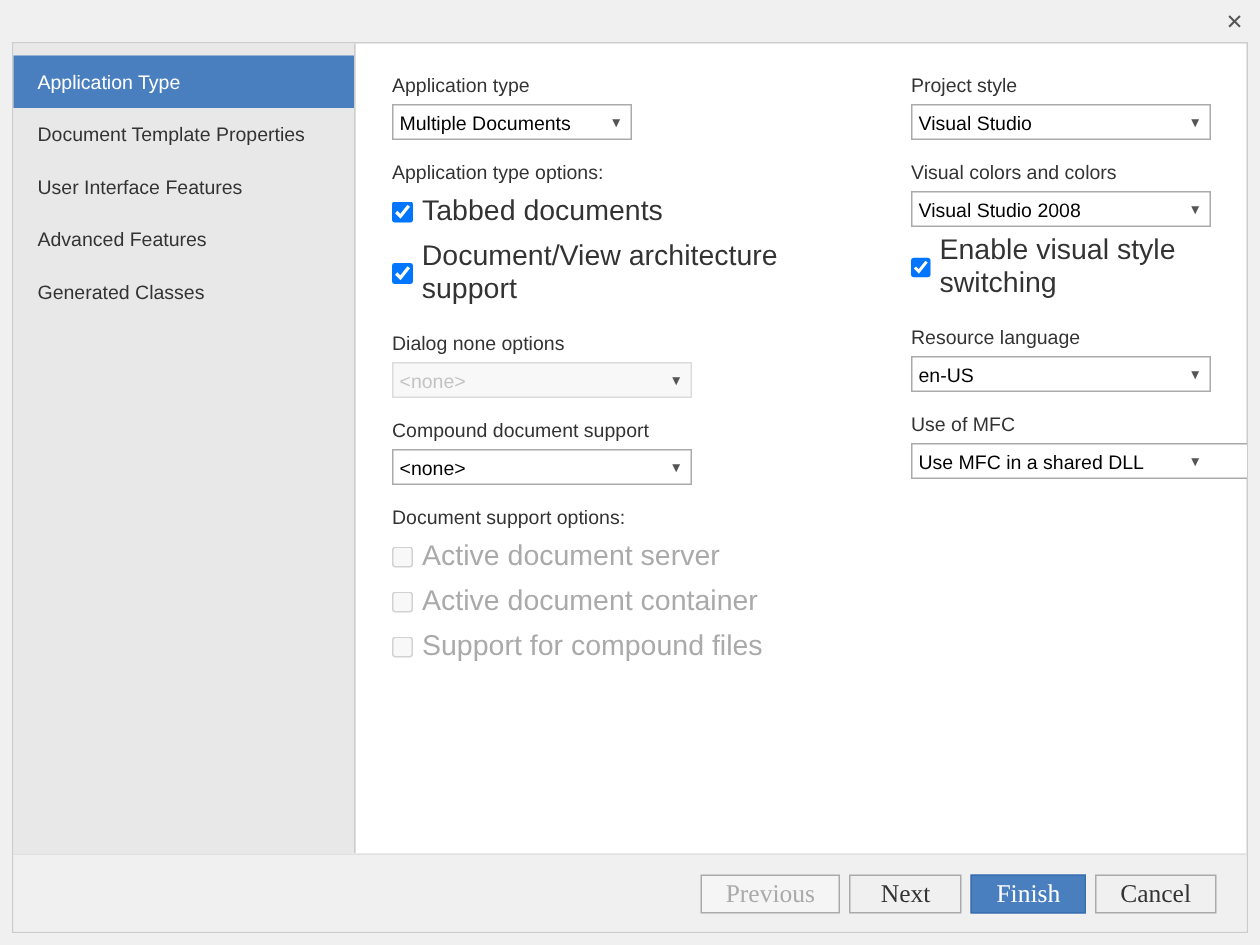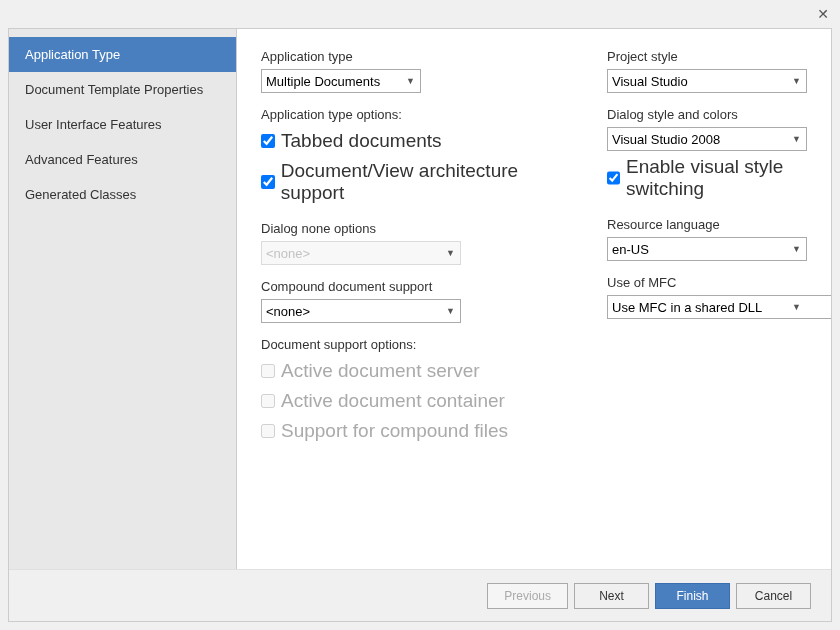--- a/index.html
+++ b/index.html
@@ -175,22 +175,22 @@
       justify-content: flex-end;
       align-items: center;
       gap: 6px;
       background: #f0f0f0;
       height: 52px;
     }
     .btn {
       height: 26px;
       min-width: 75px;
       padding: 0 16px;
-      font-size: 12px;
-      font-family: Liberation Sans, sans-serif;
+      font-size: 17px;
+      font-family: Liberation Serif, serif;
       cursor: pointer;
       border: 1px solid #aaa;
       background: #f0f0f0;
       color: #333;
     }
     .btn-disabled {
       color: #aaa;
       cursor: default;
       background: #f5f5f5;
     }
@@ -305,21 +305,21 @@
           <div class="select-wrapper select-full">
             <select style="width:200px;">
               <option>Visual Studio</option>
               <option>MFC Standard</option>
               <option>Office</option>
             </select>
           </div>
         </div>
 
         <div class="field-group">
-          <div class="field-label">Dialog style and colors</div>
+          <div class="field-label">Visual colors and colors</div>
           <div class="select-wrapper">
             <select style="width:200px;">
               <option>Visual Studio 2008</option>
               <option>Windows Native/Default</option>
               <option>Office 2007 (Blue Theme)</option>
               <option>Office 2007 (Black Theme)</option>
             </select>
           </div>
           <div class="checkbox-row">
             <input type="checkbox" id="visualswitch" checked="" style="">

